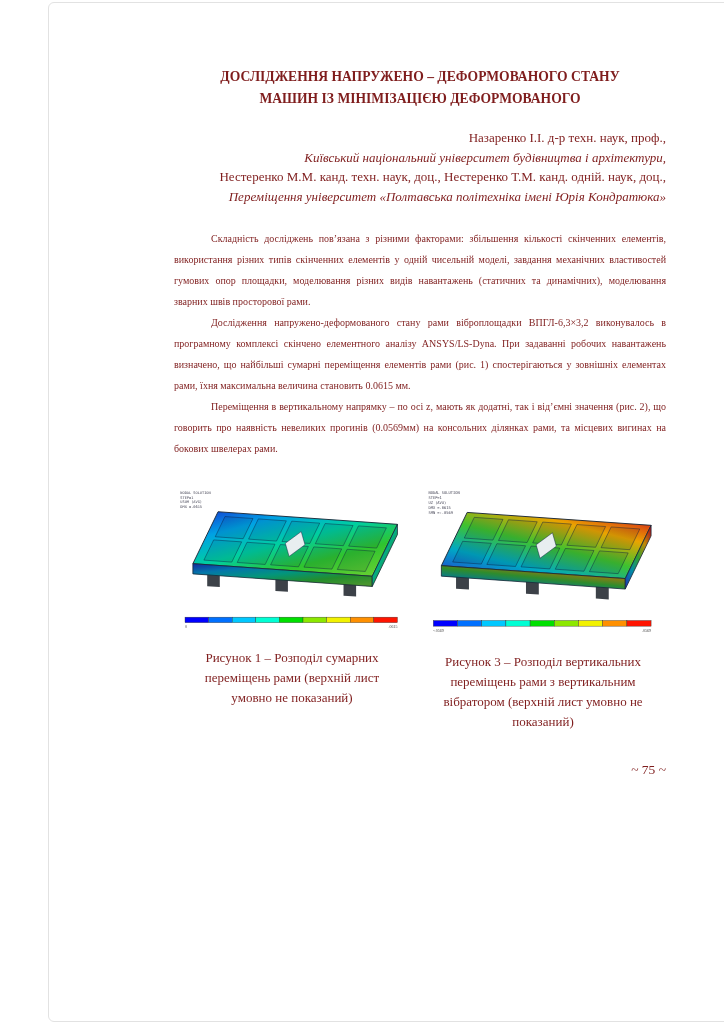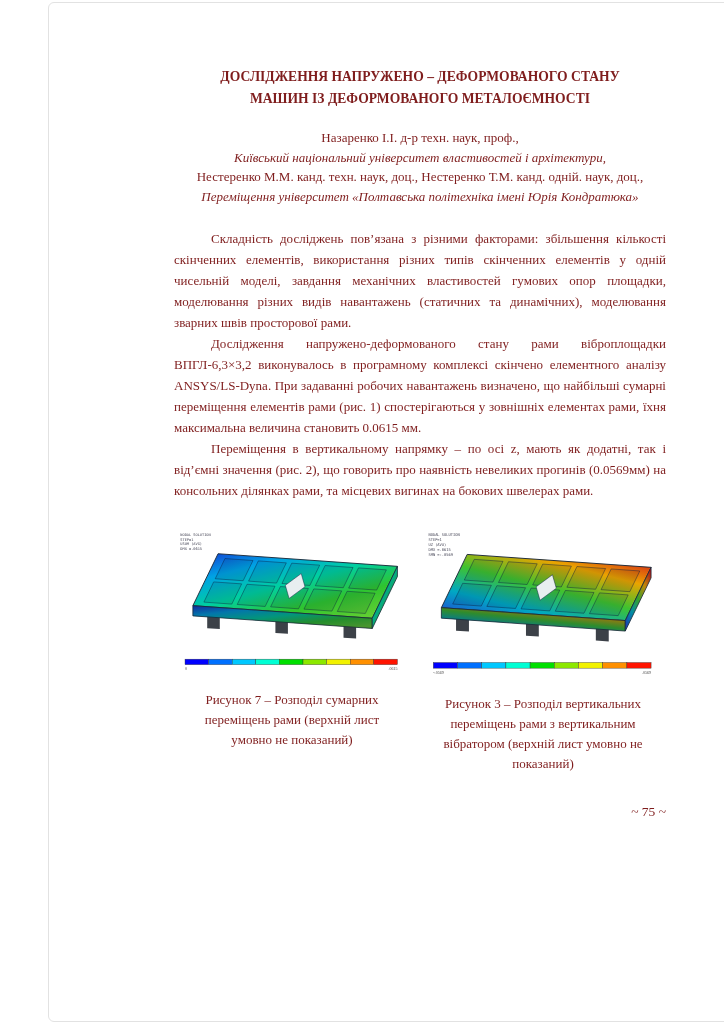--- a/index.html
+++ b/index.html
@@ -18,25 +18,25 @@
     pointer-events:none;
   }
   .content{
     position:absolute;
     left:128px;top:66px;width:492px;
   }
   .title{margin:0 0 16px 0;text-align:center;}
   .title-line{
     font-weight:bold;font-size:13.6px;line-height:22px;
   }
-  .authors{text-align:center;margin:18px 0 22px 0;}
+  .authors{text-align:right;margin:18px 0 22px 0;}
   .author-line{font-size:13px;line-height:19.5px;}
   .author-line.italic{font-style:italic;}
   .body-text p{
-    margin:0;font-size:13px;line-height:21px;
+    margin:0;font-size:10px;line-height:21px;
     text-align:justify;text-indent:37px;
   }
   .figures-row{
     display:flex;gap:12px;margin-top:26px;align-items:flex-start;
   }
   .figure-block{display:flex;flex-direction:column;}
   .figure-block.f1{width:236px;}
   .figure-block.f2{width:242px;}
   .fig-svg{width:100%;height:auto;display:block;background:#fff;}
   .fig-caption{
@@ -52,26 +52,26 @@
 </head>
 <body>
 
 <div class="page">
   <div class="scan-border"></div>
 
   <div class="content">
 
     <h1 class="title">
       <div class="title-line">ДОСЛІДЖЕННЯ НАПРУЖЕНО – ДЕФОРМОВАНОГО СТАНУ</div>
-      <div class="title-line">МАШИН ІЗ ДЕФОРМОВАНОГО МЕТАЛОЄМНОСТІ</div>
+      <div class="title-line">МАШИН ІЗ МІНІМІЗАЦІЄЮ ДЕФОРМОВАНОГО</div>
     </h1>
 
     <div class="authors">
       <div class="author-line">Назаренко І.І. д-р техн. наук, проф.,</div>
-      <div class="author-line italic">Київський національний університет властивостей і архітектури,</div>
+      <div class="author-line italic">Київський національний університет будівництва і архітектури,</div>
       <div class="author-line">Нестеренко М.М. канд. техн. наук, доц., Нестеренко Т.М. канд. одній. наук, доц.,</div>
       <div class="author-line italic">Переміщення університет «Полтавська політехніка імені Юрія Кондратюка»</div>
     </div>
 
     <div class="body-text">
       <p>Складність досліджень пов’язана з різними факторами: збільшення кількості скінченних елементів, використання різних типів скінченних елементів у одній чисельній моделі, завдання механічних властивостей гумових опор площадки, моделювання різних видів навантажень (статичних та динамічних), моделювання зварних швів просторової рами.</p>
       <p>Дослідження напружено-деформованого стану рами віброплощадки ВПГЛ-6,3×3,2 виконувалось в програмному комплексі скінчено елементного аналізу ANSYS/LS-Dyna. При задаванні робочих навантажень визначено, що найбільші сумарні переміщення елементів рами (рис. 1) спостерігаються у зовнішніх елементах рами, їхня максимальна величина становить 0.0615 мм.</p>
       <p>Переміщення в вертикальному напрямку – по осі z, мають як додатні, так і від’ємні значення (рис. 2), що говорить про наявність невеликих прогинів (0.0569мм) на консольних ділянках рами, та місцевих вигинах на бокових швелерах рами.</p>
     </div>
 
@@ -115,21 +115,21 @@
             <rect x="74" y="168" width="30" height="7" fill="#00c8ff" stroke="#333" stroke-width="0.5"></rect>
             <rect x="104" y="168" width="30" height="7" fill="#00ffd4" stroke="#333" stroke-width="0.5"></rect>
             <rect x="134" y="168" width="30" height="7" fill="#00e000" stroke="#333" stroke-width="0.5"></rect>
             <rect x="164" y="168" width="30" height="7" fill="#8ce800" stroke="#333" stroke-width="0.5"></rect>
             <rect x="194" y="168" width="30" height="7" fill="#f2f200" stroke="#333" stroke-width="0.5"></rect>
             <rect x="224" y="168" width="30" height="7" fill="#ff9000" stroke="#333" stroke-width="0.5"></rect>
             <rect x="254" y="168" width="30" height="7" fill="#ff1400" stroke="#333" stroke-width="0.5"></rect>
             <text x="14" y="182" font-size="5" fill="#444">0</text>
             <text x="284" y="182" font-size="5" fill="#444" text-anchor="end">.0615</text>
           </svg>
-        <div class="fig-caption">Рисунок 7 – Розподіл сумарних переміщень рами (верхній лист умовно не показаний)</div>
+        <div class="fig-caption">Рисунок 1 – Розподіл сумарних переміщень рами (верхній лист умовно не показаний)</div>
       </div>
       <div class="figure-block f2">
         <svg class="fig-svg" viewBox="0 0 300 200">
             <defs>
               <linearGradient id="fem-plot-figure-2-grad" x1="0.9" y1="0" x2="0.1" y2="1">
                 <stop offset="0.00" stop-color="#d41a1a"></stop>
                 <stop offset="0.25" stop-color="#eaa400"></stop>
                 <stop offset="0.50" stop-color="#3fc22f"></stop>
                 <stop offset="0.75" stop-color="#00a8c4"></stop>
                 <stop offset="1.00" stop-color="#2147d4"></stop>

